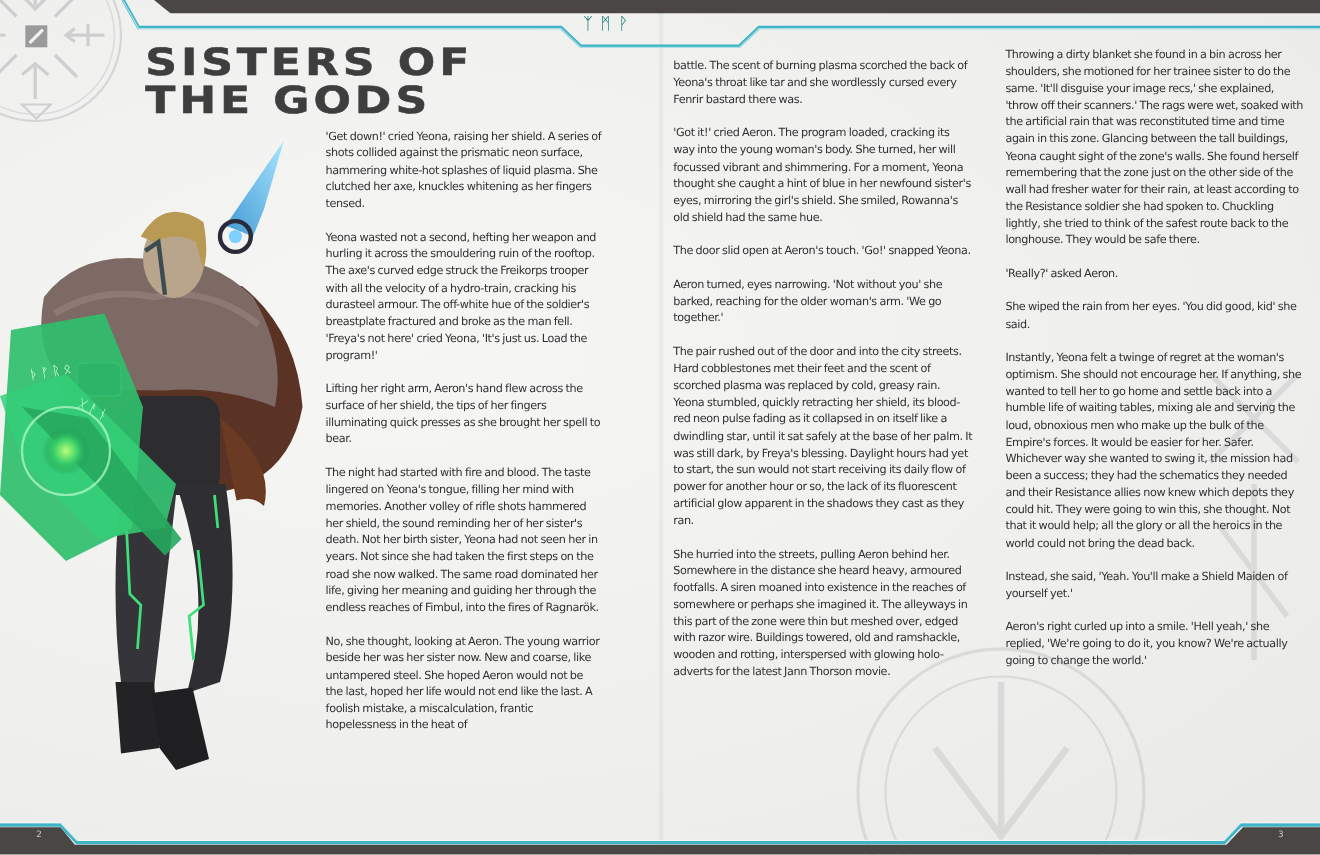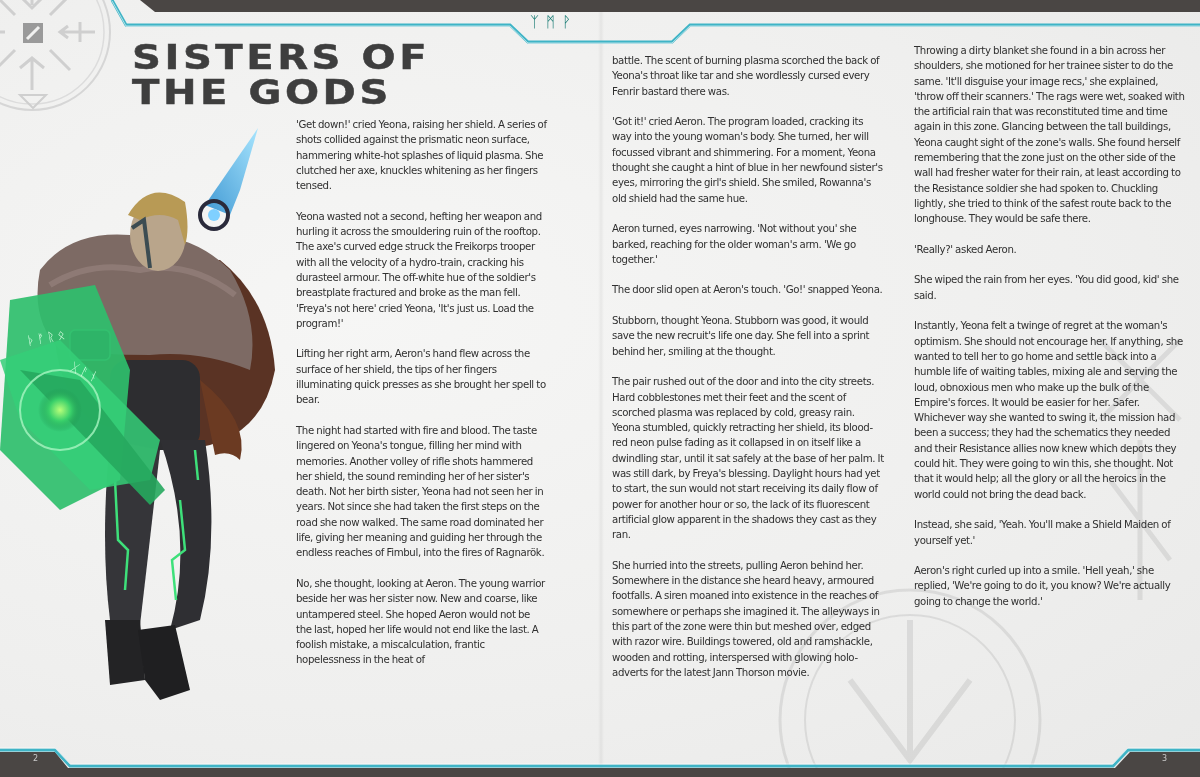--- a/index.html
+++ b/index.html
@@ -177,23 +177,22 @@
   <p>'Get down!' cried Yeona, raising her shield. A series of shots collided against the prismatic neon surface, hammering white-hot splashes of liquid plasma. She clutched her axe, knuckles whitening as her fingers tensed.</p>
   <p>Yeona wasted not a second, hefting her weapon and hurling it across the smouldering ruin of the rooftop. The axe's curved edge struck the Freikorps trooper with all the velocity of a hydro-train, cracking his durasteel armour. The off-white hue of the soldier's breastplate fractured and broke as the man fell. 'Freya's not here' cried Yeona, 'It's just us. Load the program!'</p>
   <p>Lifting her right arm, Aeron's hand flew across the surface of her shield, the tips of her fingers illuminating quick presses as she brought her spell to bear.</p>
   <p>The night had started with fire and blood. The taste lingered on Yeona's tongue, filling her mind with memories. Another volley of rifle shots hammered her shield, the sound reminding her of her sister's death. Not her birth sister, Yeona had not seen her in years. Not since she had taken the first steps on the road she now walked. The same road dominated her life, giving her meaning and guiding her through the endless reaches of Fimbul, into the fires of Ragnarök.</p>
   <p>No, she thought, looking at Aeron. The young warrior beside her was her sister now. New and coarse, like untampered steel. She hoped Aeron would not be the last, hoped her life would not end like the last. A foolish mistake, a miscalculation, frantic hopelessness in the heat of</p>
 </div>
 
 <div class="col col-2">
   <p>battle. The scent of burning plasma scorched the back of Yeona's throat like tar and she wordlessly cursed every Fenrir bastard there was.</p>
   <p>'Got it!' cried Aeron. The program loaded, cracking its way into the young woman's body. She turned, her will focussed vibrant and shimmering. For a moment, Yeona thought she caught a hint of blue in her newfound sister's eyes, mirroring the girl's shield. She smiled, Rowanna's old shield had the same hue.</p>
+  <p>The door slid open at Aeron's touch. 'Go!' snapped Yeona.</p>
   <p>Aeron turned, eyes narrowing. 'Not without you' she barked, reaching for the older woman's arm. 'We go together.'</p>
-  <p>The door slid open at Aeron's touch. 'Go!' snapped Yeona.</p>
-  <p>Stubborn, thought Yeona. Stubborn was good, it would save the new recruit's life one day. She fell into a sprint behind her, smiling at the thought.</p>
   <p>The pair rushed out of the door and into the city streets. Hard cobblestones met their feet and the scent of scorched plasma was replaced by cold, greasy rain. Yeona stumbled, quickly retracting her shield, its blood-red neon pulse fading as it collapsed in on itself like a dwindling star, until it sat safely at the base of her palm. It was still dark, by Freya's blessing. Daylight hours had yet to start, the sun would not start receiving its daily flow of power for another hour or so, the lack of its fluorescent artificial glow apparent in the shadows they cast as they ran.</p>
   <p>She hurried into the streets, pulling Aeron behind her. Somewhere in the distance she heard heavy, armoured footfalls. A siren moaned into existence in the reaches of somewhere or perhaps she imagined it. The alleyways in this part of the zone were thin but meshed over, edged with razor wire. Buildings towered, old and ramshackle, wooden and rotting, interspersed with glowing holo-adverts for the latest Jann Thorson movie.</p>
 </div>
 
 <div class="col col-3">
   <p>Throwing a dirty blanket she found in a bin across her shoulders, she motioned for her trainee sister to do the same. 'It'll disguise your image recs,' she explained, 'throw off their scanners.' The rags were wet, soaked with the artificial rain that was reconstituted time and time again in this zone. Glancing between the tall buildings, Yeona caught sight of the zone's walls. She found herself remembering that the zone just on the other side of the wall had fresher water for their rain, at least according to the Resistance soldier she had spoken to. Chuckling lightly, she tried to think of the safest route back to the longhouse. They would be safe there.</p>
   <p>'Really?' asked Aeron.</p>
   <p>She wiped the rain from her eyes. 'You did good, kid' she said.</p>
   <p>Instantly, Yeona felt a twinge of regret at the woman's optimism. She should not encourage her. If anything, she wanted to tell her to go home and settle back into a humble life of waiting tables, mixing ale and serving the loud, obnoxious men who make up the bulk of the Empire's forces. It would be easier for her. Safer. Whichever way she wanted to swing it, the mission had been a success; they had the schematics they needed and their Resistance allies now knew which depots they could hit. They were going to win this, she thought. Not that it would help; all the glory or all the heroics in the world could not bring the dead back.</p>
   <p>Instead, she said, 'Yeah. You'll make a Shield Maiden of yourself yet.'</p>

